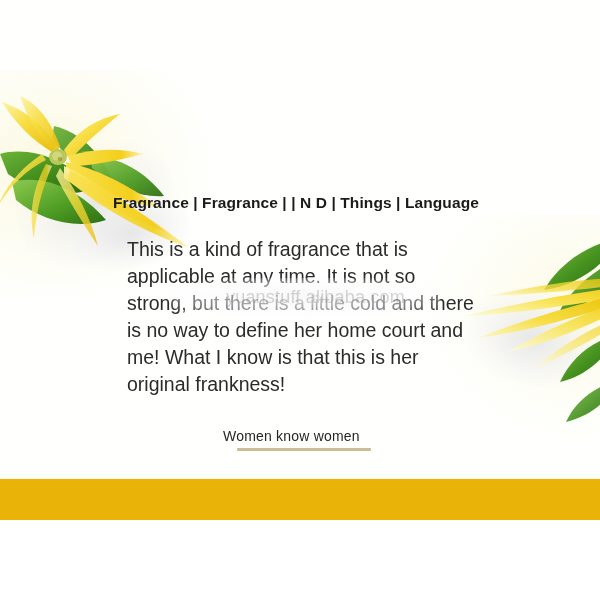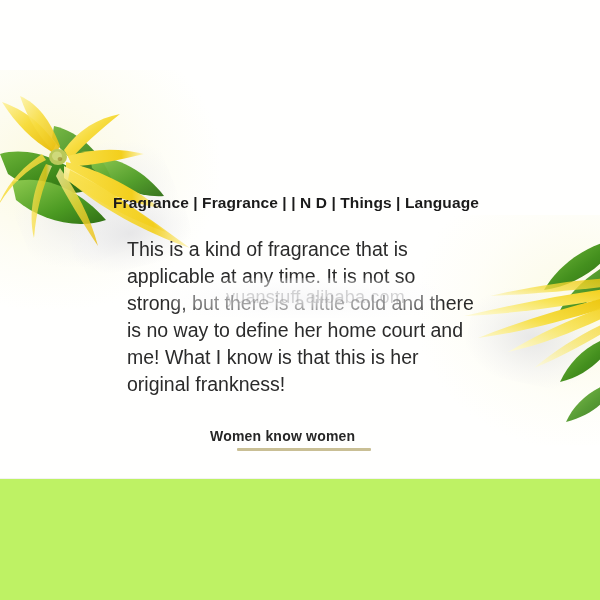--- a/index.html
+++ b/index.html
@@ -9,22 +9,22 @@
     background: #ffffff;
   }
   body {
     font-family: "Liberation Sans", sans-serif;
     -webkit-font-smoothing: antialiased;
   }
 
   .canvas {
     position: relative;
     width: 600px;
-    height: 600px;
-    background: #bef264;
+    height: 520px;
+    background: #eab308;
     overflow: hidden;
   }
 
   
   .sheet {
     position: absolute;
     left: 0;
     top: 0;
     width: 600px;
     height: 479px;
@@ -134,24 +134,24 @@
     background: radial-gradient(ellipse at 50% 50%,
                 rgba(247,247,248,0.85) 0%,
                 rgba(252,252,253,0.40) 60%,
                 rgba(255,255,255,0) 85%);
     pointer-events: none;
   }
 
   
   .caption {
     position: absolute;
-    left: 210px;
+    left: 223px;
     top: 428px;
     font-size: 14px;
-    font-weight: bold;
+    font-weight: normal;
     color: #262626;
     letter-spacing: 0.2px;
     white-space: nowrap;
   }
   .caption-rule {
     position: absolute;
     left: 237px;
     top: 448px;
     width: 134px;
     height: 3px;

